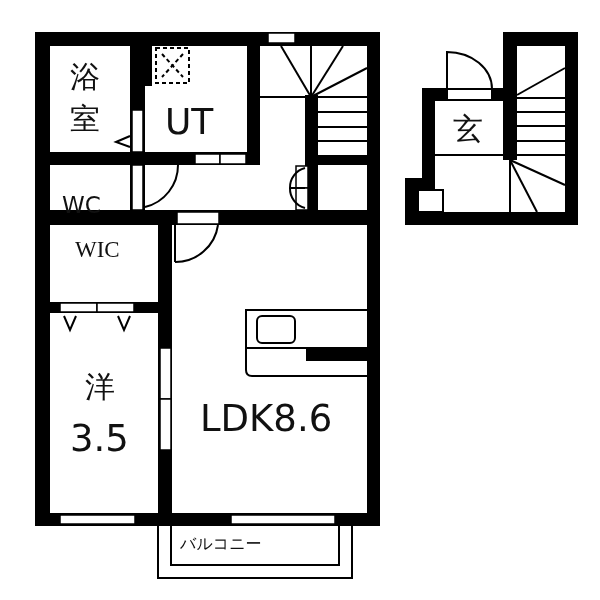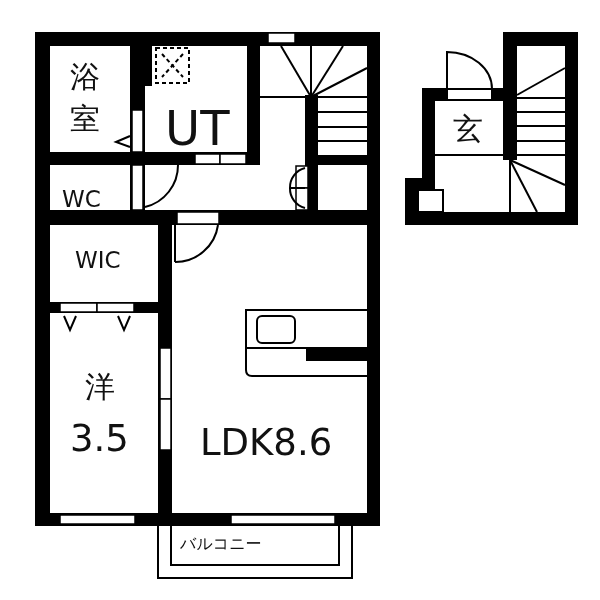--- a/index.html
+++ b/index.html
@@ -1,21 +1,21 @@
 <!DOCTYPE html>
 <html><head>
   <meta charset="utf-8">
   <style>
     html, body { margin: 0; padding: 0; background: #ffffff; }
     body { width: 600px; height: 600px; position: relative; overflow: hidden; font-family: "DejaVu Sans", sans-serif; }
     svg { position: absolute; left: 0; top: 0; }
     .label { position: absolute; color: #111; font-family: "DejaVu Sans", sans-serif; white-space: nowrap; line-height: 1; }
     .jp { font-size: 30px; }
     .en { font-size: 23px; }
-    .en-lg { font-size: 48px; }
+    .en-lg { font-size: 36px; }
     .big { font-size: 37px; }
   </style>
 </head>
 <body>
 
 <svg width="600" height="600" viewBox="0 0 600 600">
 
   <g fill="#000">
 
     <rect x="35" y="32" width="345" height="14"></rect>
@@ -138,19 +138,19 @@
     <line x1="517" y1="112" x2="565" y2="112"></line>
     <line x1="517" y1="126" x2="565" y2="126"></line>
     <line x1="517" y1="141" x2="565" y2="141"></line>
     <line x1="517" y1="155" x2="565" y2="155"></line>
   </g>
 </svg>
 
 <div class="label jp" style="left:70px;top:62px;">浴</div>
 <div class="label jp" style="left:70px;top:104px;">室</div>
 <div class="label en-lg" style="left:165px;top:104px;">UT</div>
-<div class="label en" style="left:62px;top:188px;">WC</div>
-<div class="label en" style="left:75px;top:249px;">WIC</div>
+<div class="label en" style="left:62px;top:194px;">WC</div>
+<div class="label en" style="left:75px;top:238px;font-family:Liberation Serif, serif;">WIC</div>
 <div class="label jp" style="left:85px;top:372px;">洋</div>
 <div class="label big" style="left:70px;top:420px;">3.5</div>
-<div class="label big" style="left:200px;top:424px;">LDK8.6</div>
+<div class="label big" style="left:200px;top:400px;">LDK8.6</div>
 <div class="label" style="left:180px;top:536px;font-size:16px;">バルコニー</div>
 <div class="label jp" style="left:453px;top:114px;">玄</div>
 
 </body></html>

